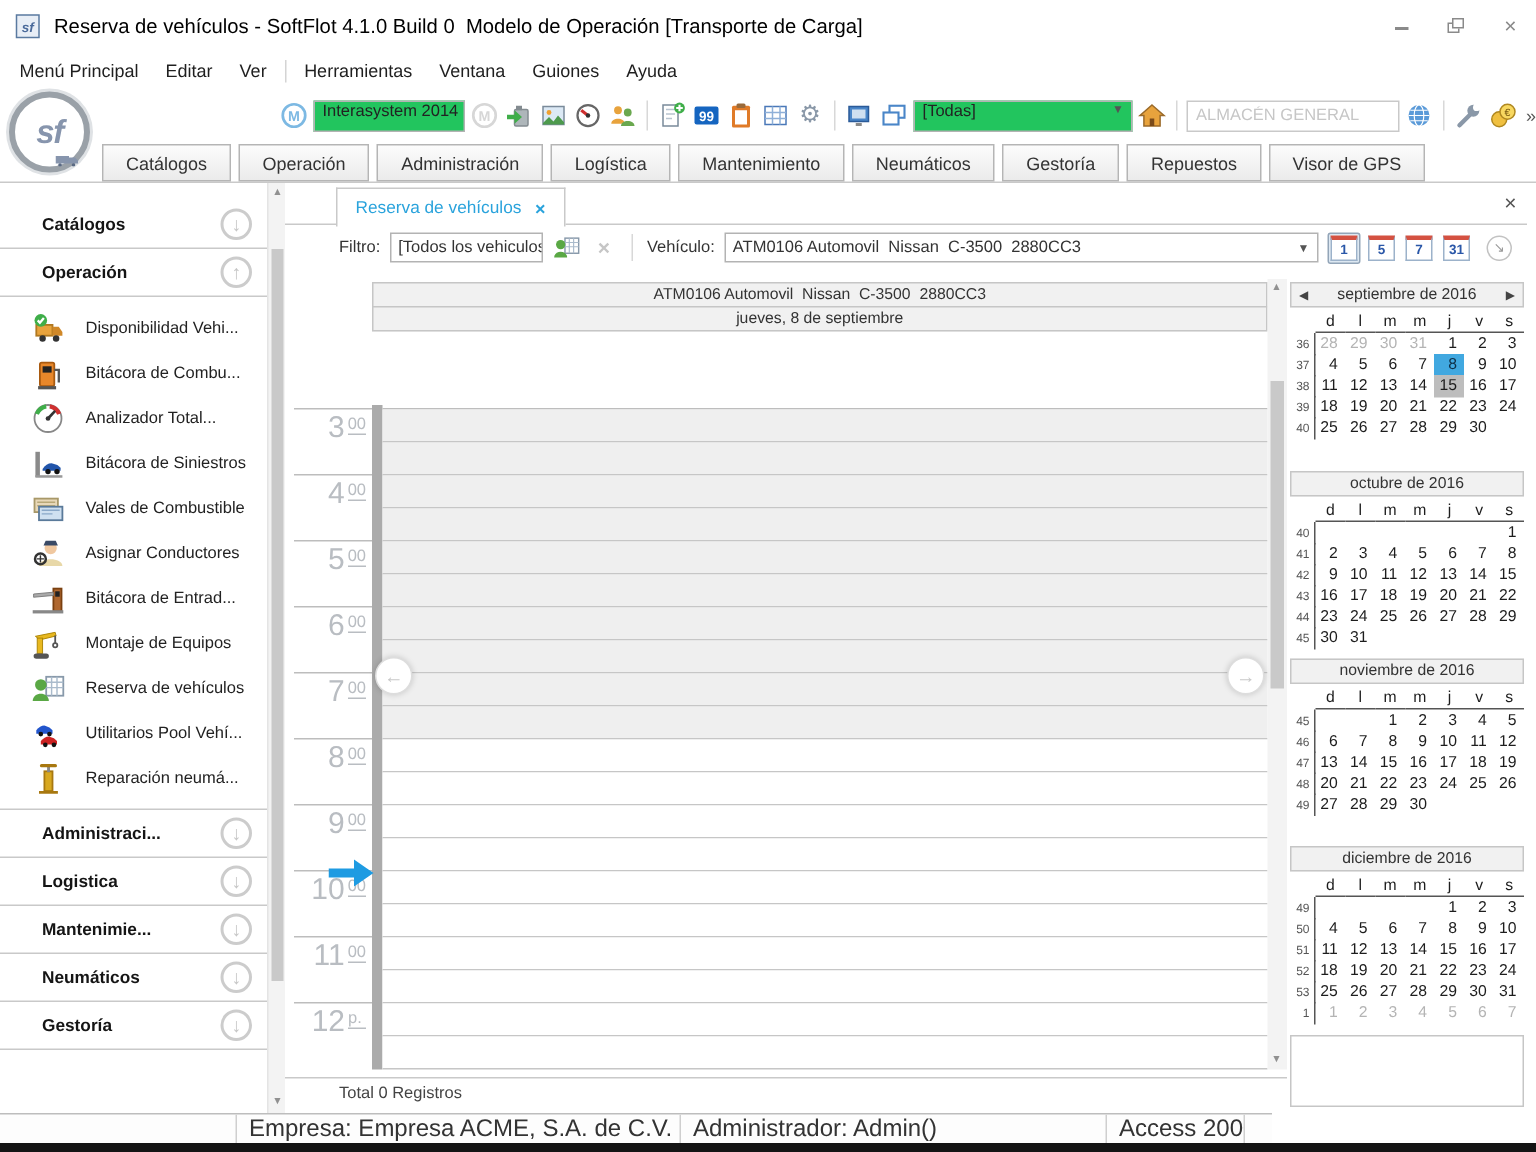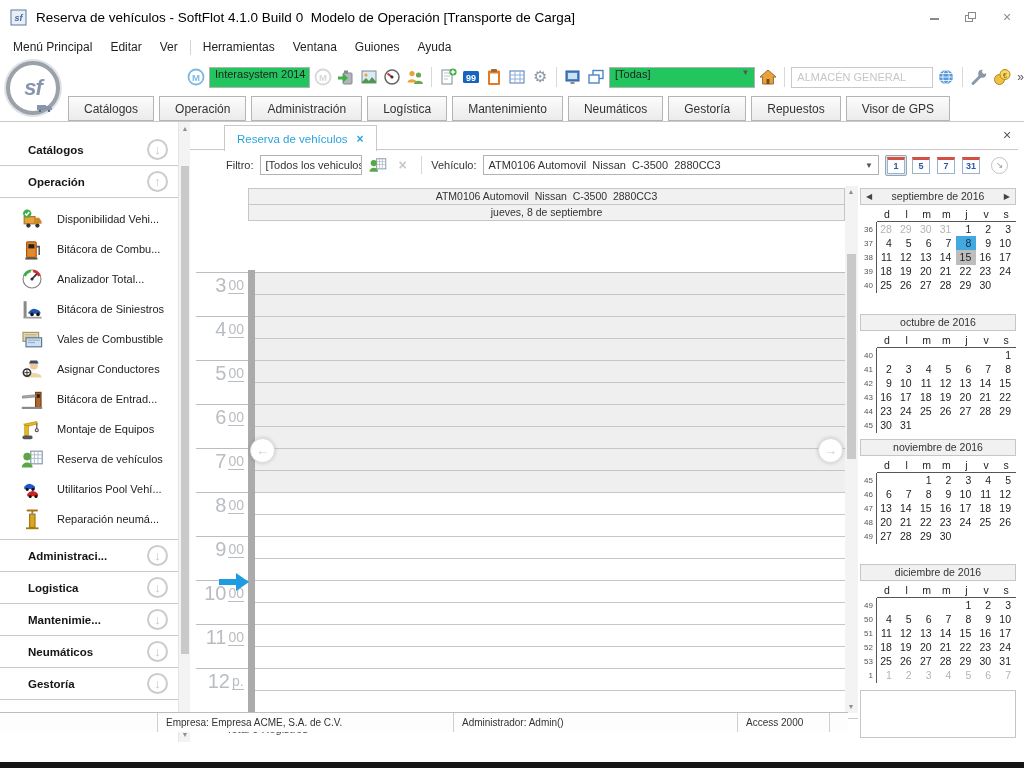--- a/index.html
+++ b/index.html
@@ -65,21 +65,21 @@
 .vbtn .mini{width:100%;height:100%;background:#fff;border:1px solid #9cb2ca;border-top:3px solid #d45141;color:#2a57a8;font-size:9px;font-weight:bold;text-align:center;line-height:12px}
 .circbtn{width:17px;height:17px;border:1px solid #c2c2c2;border-radius:50%;color:#9a9a9a;font-size:9px;line-height:15px;text-align:center;margin-left:6px}
 
 .schedwrap{position:relative;height:538px}
 .schhdr{position:absolute;left:58px;top:8px;width:597px}
 .hrow{height:17px;line-height:15px;background:#f1f1f1;border:1px solid #c6c6c6;text-align:center;font-size:10.5px;color:#333;white-space:pre}
 .hrow+.hrow{margin-top:-1px}
 .gutter{position:absolute;left:6px;top:92px;width:52px;height:440px}
 .hcell{height:44px;border-top:1px solid #bdbdbd;text-align:right;padding:3px 4px 0 0;white-space:nowrap}
 .hnum{font-size:20px;color:#b9bdc2;line-height:18px;vertical-align:top}
-.hmin{font-size:14px;color:#b9bdc2;border-bottom:1px solid #b9bdc2;display:inline-block;vertical-align:top;margin:1px 0 0 2px;min-width:12px;text-align:left}
+.hmin{font-size:11px;color:#b9bdc2;border-bottom:1px solid #b9bdc2;display:inline-block;vertical-align:top;margin:1px 0 0 2px;min-width:12px;text-align:left}
 .darkstrip{position:absolute;left:58px;top:90px;width:7px;height:443px;background:#ababab}
 .grid{position:absolute;left:65px;top:92px;width:590px;height:440px;border-top:1px solid #bdbdbd}
 .srow{height:22px;border-bottom:1px solid #c6c6c6;background:#fff}
 .srow.off{background:#efefef}
 .nowarrow{position:absolute;left:29px;top:392px;width:31px;height:20px;z-index:3}
 .navcirc{position:absolute;top:258px;width:25px;height:25px;border-radius:50%;background:#fff;border:1px solid #ddd;color:#c9c9c9;font-size:13px;line-height:23px;text-align:center;box-shadow:0 0 4px rgba(0,0,0,.18);z-index:3}
 .navL{left:60px}.navR{left:628px}
 .vscroll{position:absolute;left:655px;top:6px;width:13px;height:527px;background:#f3f3f3}
 .vscroll .sthumb{left:2px;width:9px}
 .totalrow{height:24px;line-height:23px;font-size:11px;color:#444;padding-left:36px;position:relative}
@@ -95,21 +95,21 @@
 .dowrow{margin-top:3px}
 .dowc{text-align:center;border-bottom:1px solid #555;line-height:13px}
 .wkhead{border-bottom:none}
 .wkn{font-size:8px;color:#555;text-align:right;padding-right:3px;border-right:1px solid #555;line-height:15px}
 .dayc{text-align:right;padding-right:5px;line-height:14px}
 .dayc.o{color:#b4b4b4}
 .dayc.s{background:#41a8e0;color:#0e2f47}
 .dayc.h{background:#bdbdbd}
 .emptybox{position:absolute;left:2px;top:568px;width:156px;height:48px;border:1px solid #c6c6c6}
 
-.statusbar{position:absolute;left:0;top:712px;width:848px;height:20px;border-top:1px solid #bdbdbd;display:flex;font-size:10px;color:#333;background:#fdfdfd;overflow:hidden}
+.statusbar{position:absolute;left:0;top:742px;width:848px;height:20px;border-top:1px solid #bdbdbd;display:flex;font-size:16px;color:#333;background:#fdfdfd;overflow:hidden}
 .sseg{border-right:1px solid #cfcfcf;padding:0 8px;line-height:19px;white-space:nowrap;overflow:hidden;flex:0 0 auto}
 .seg0{width:158px}.seg1{width:296px}.seg2{width:284px}.seg3{width:92px}.seg4{width:38px}.seg5{width:50px}
 .skeys{display:flex;gap:26px;padding-left:14px;line-height:19px;flex:1 1 auto;overflow:hidden}
 .skey{color:#c4c4c4;white-space:nowrap}.skey.on{color:#333}
 .blackbar{position:absolute;left:0;top:762px;width:1024px;height:6px;background:#141414}
 </style>
 </head>
 <body>
 
 <div class="titlebar">

